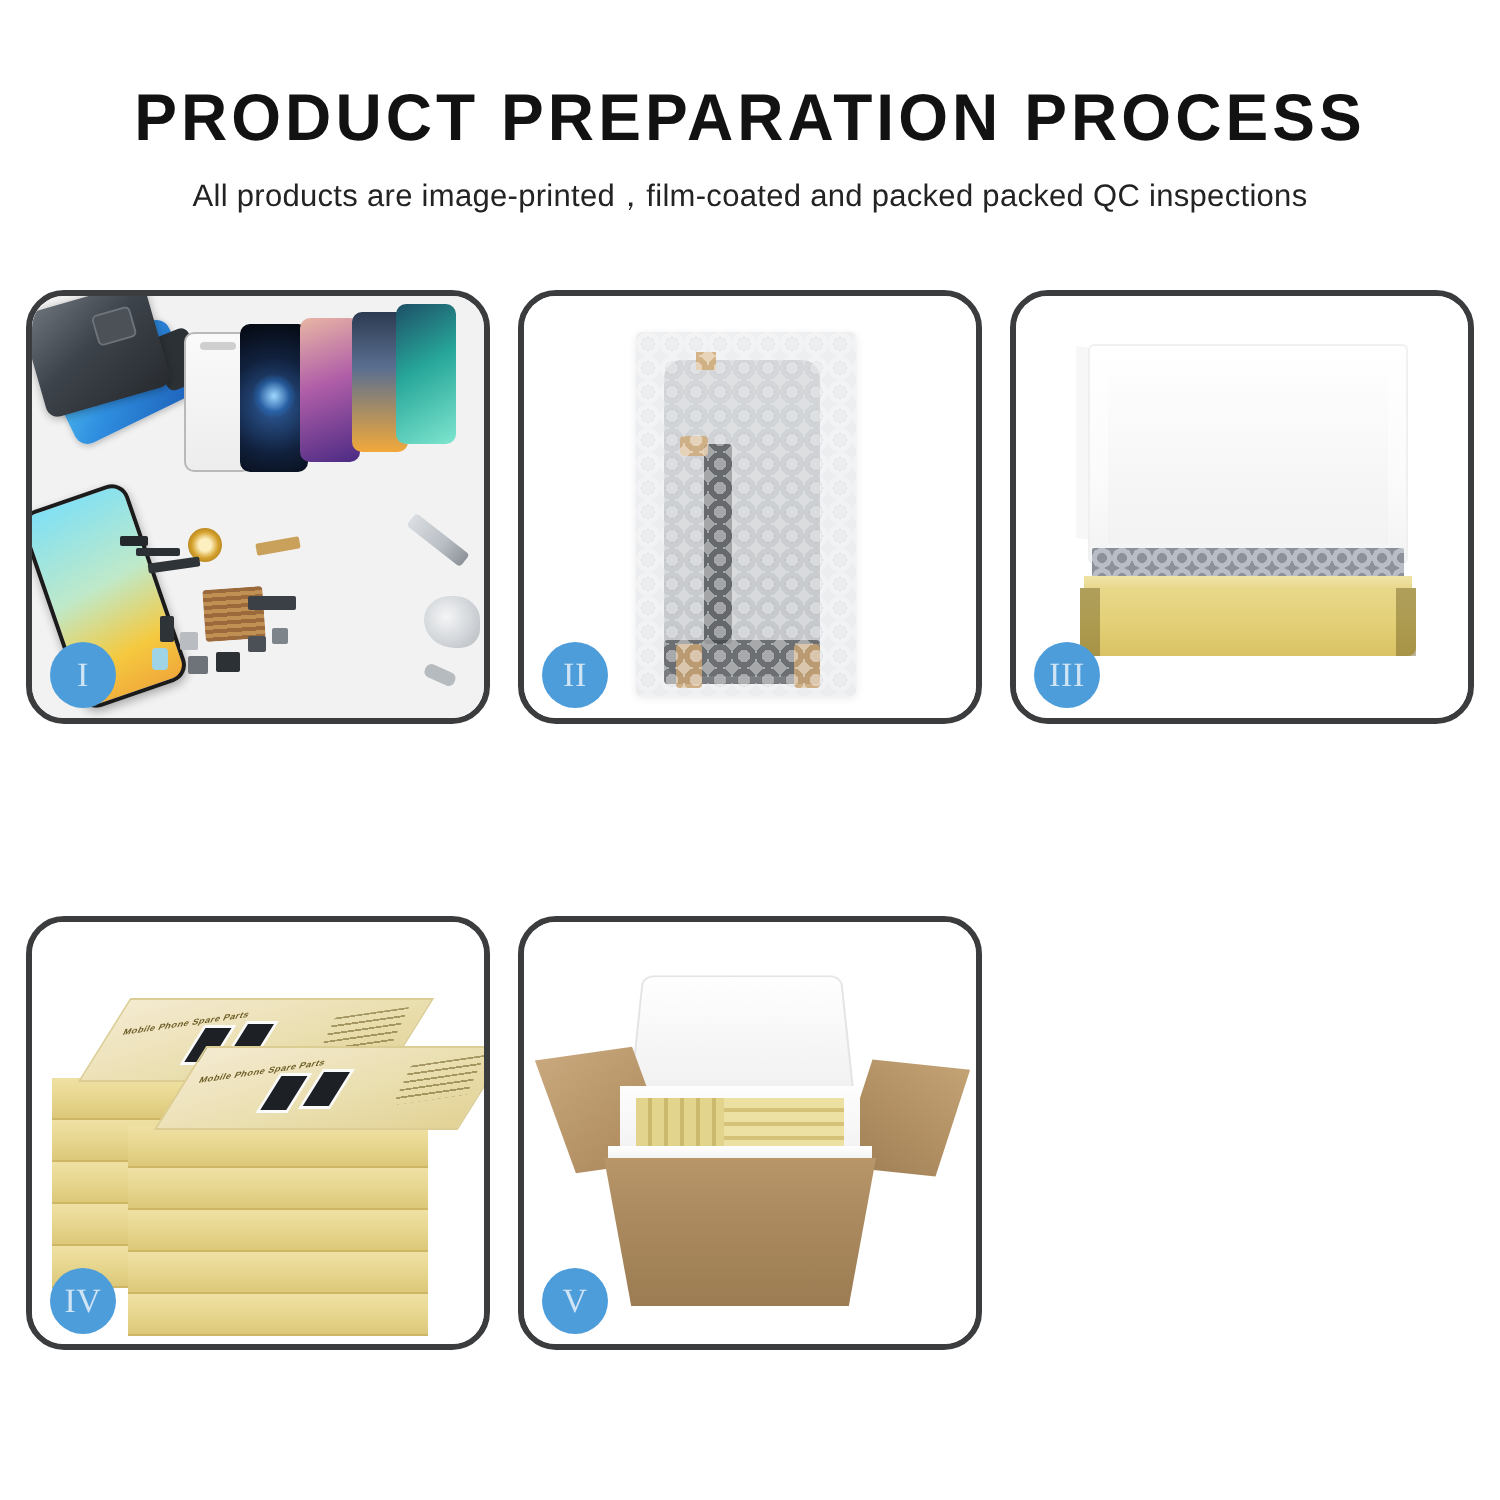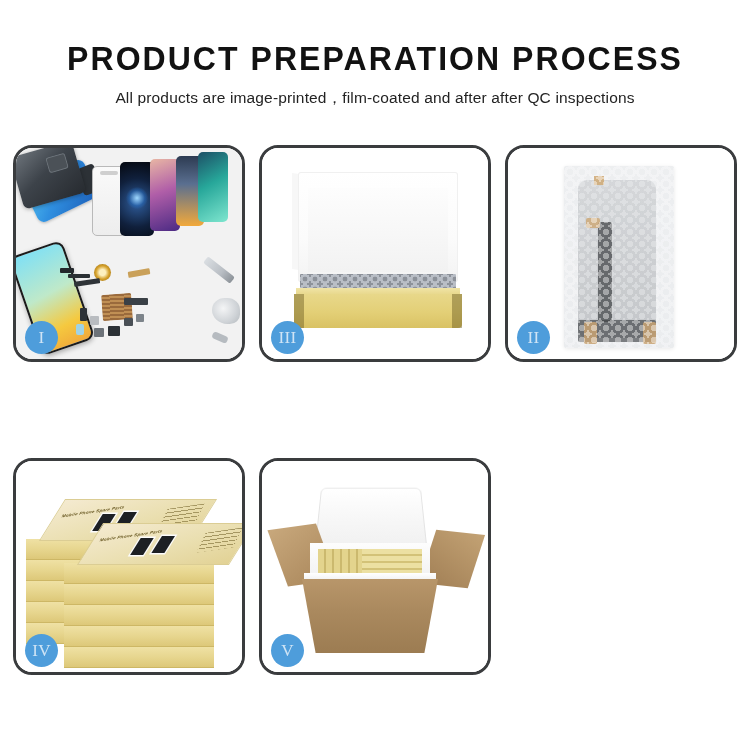--- a/index.html
+++ b/index.html
@@ -329,21 +329,21 @@
   .c6-tapeA{position:absolute;left:50px;top:90px;width:14px;height:16px;background:#a98b62;opacity:.85;}
   .c6-tapeB{position:absolute;left:52px;top:146px;width:14px;height:16px;background:#ab8d64;opacity:.85;}
   .c6-flapline{position:absolute;left:60px;top:62px;width:4px;height:38px;background:#a3855c;opacity:.7;transform:rotate(7deg);}
 </style>
 </head>
 <body>
 
 <div id="page">
 
   <div class="title">PRODUCT PREPARATION PROCESS</div>
-  <div class="subtitle">All products are image-printed，film-coated and after after QC inspections</div>
+  <div class="subtitle">All products are image-printed，film-coated and packed packed QC inspections</div>
 
   <div class="grid">
 
     <div class="panel">
       <div class="panel-media p1">
         <div class="ph ph-blue"></div>
         <div class="ph ph-glass"></div>
         <div class="ph ph-dark"></div>
         <div class="ph ph-purple"></div>
         <div class="ph ph-orange"></div>
@@ -365,46 +365,46 @@
         <div class="part sm7"></div>
         <div class="part sm8"></div>
         <div class="screwdriver"></div>
         <div class="tweezer"></div>
         <div class="tinyscrew"></div>
       </div>
       <div class="badge">I</div>
     </div>
 
     <div class="panel">
-      <div class="panel-media p3">
-        <div class="b3-lid-flapL"></div>
-        <div class="b3-lid-flapR"></div>
-        <div class="b3-lid"></div>
-        <div class="b3-foam"></div>
-        <div class="b3-inner"></div>
-        <div class="b3-rim"></div>
-        <div class="b3-front"></div>
-      </div>
-      <div class="badge">III</div>
-    </div>
-
-    <div class="panel">
       <div class="panel-media p2">
         <div class="bubble-bag">
           <div class="bag-screen"></div>
           <div class="bag-flex"></div>
           <div class="bag-base"></div>
           <div class="bag-tan1"></div>
           <div class="bag-tan2"></div>
           <div class="bag-tan3"></div>
           <div class="bag-tab"></div>
           <div class="bubble-overlay"></div>
         </div>
       </div>
       <div class="badge">II</div>
+    </div>
+
+    <div class="panel">
+      <div class="panel-media p3">
+        <div class="b3-lid-flapL"></div>
+        <div class="b3-lid-flapR"></div>
+        <div class="b3-lid"></div>
+        <div class="b3-foam"></div>
+        <div class="b3-inner"></div>
+        <div class="b3-rim"></div>
+        <div class="b3-front"></div>
+      </div>
+      <div class="badge">III</div>
     </div>
 
     <div class="panel">
       <div class="panel-media p4">
         <div class="stack">
 
           <div class="sbox" style="left:4px;  top:62px;"></div>
           <div class="sbox" style="left:4px;  top:83px;"></div>
           <div class="sbox" style="left:4px;  top:104px;"></div>
           <div class="sbox" style="left:4px;  top:125px;"></div>

